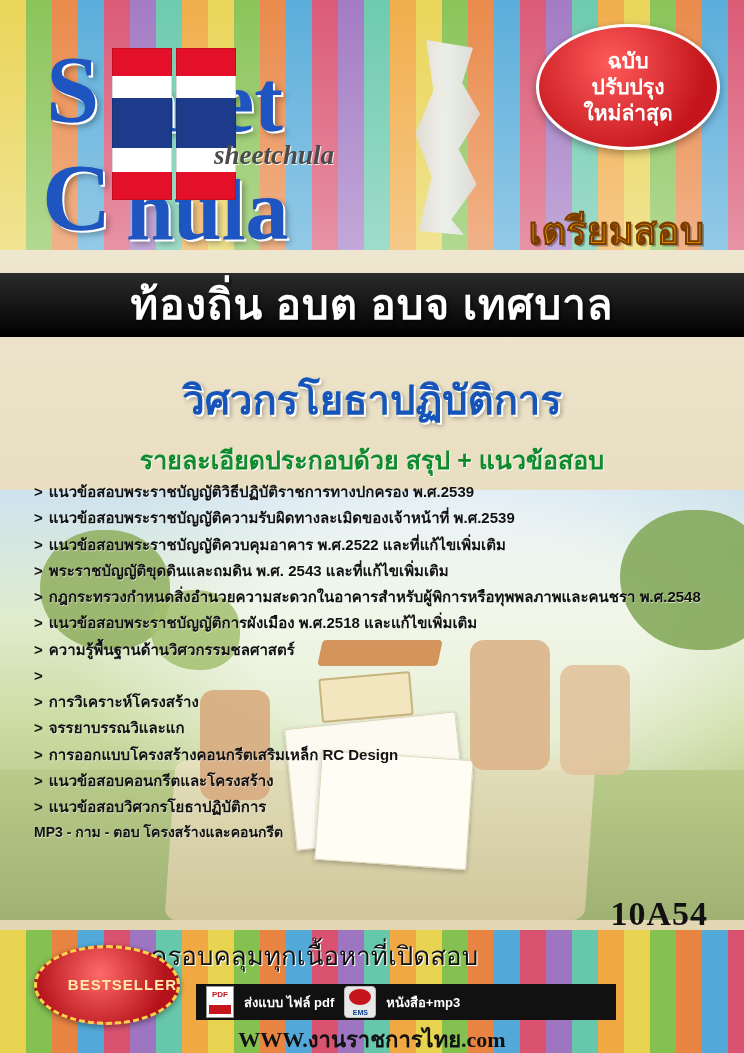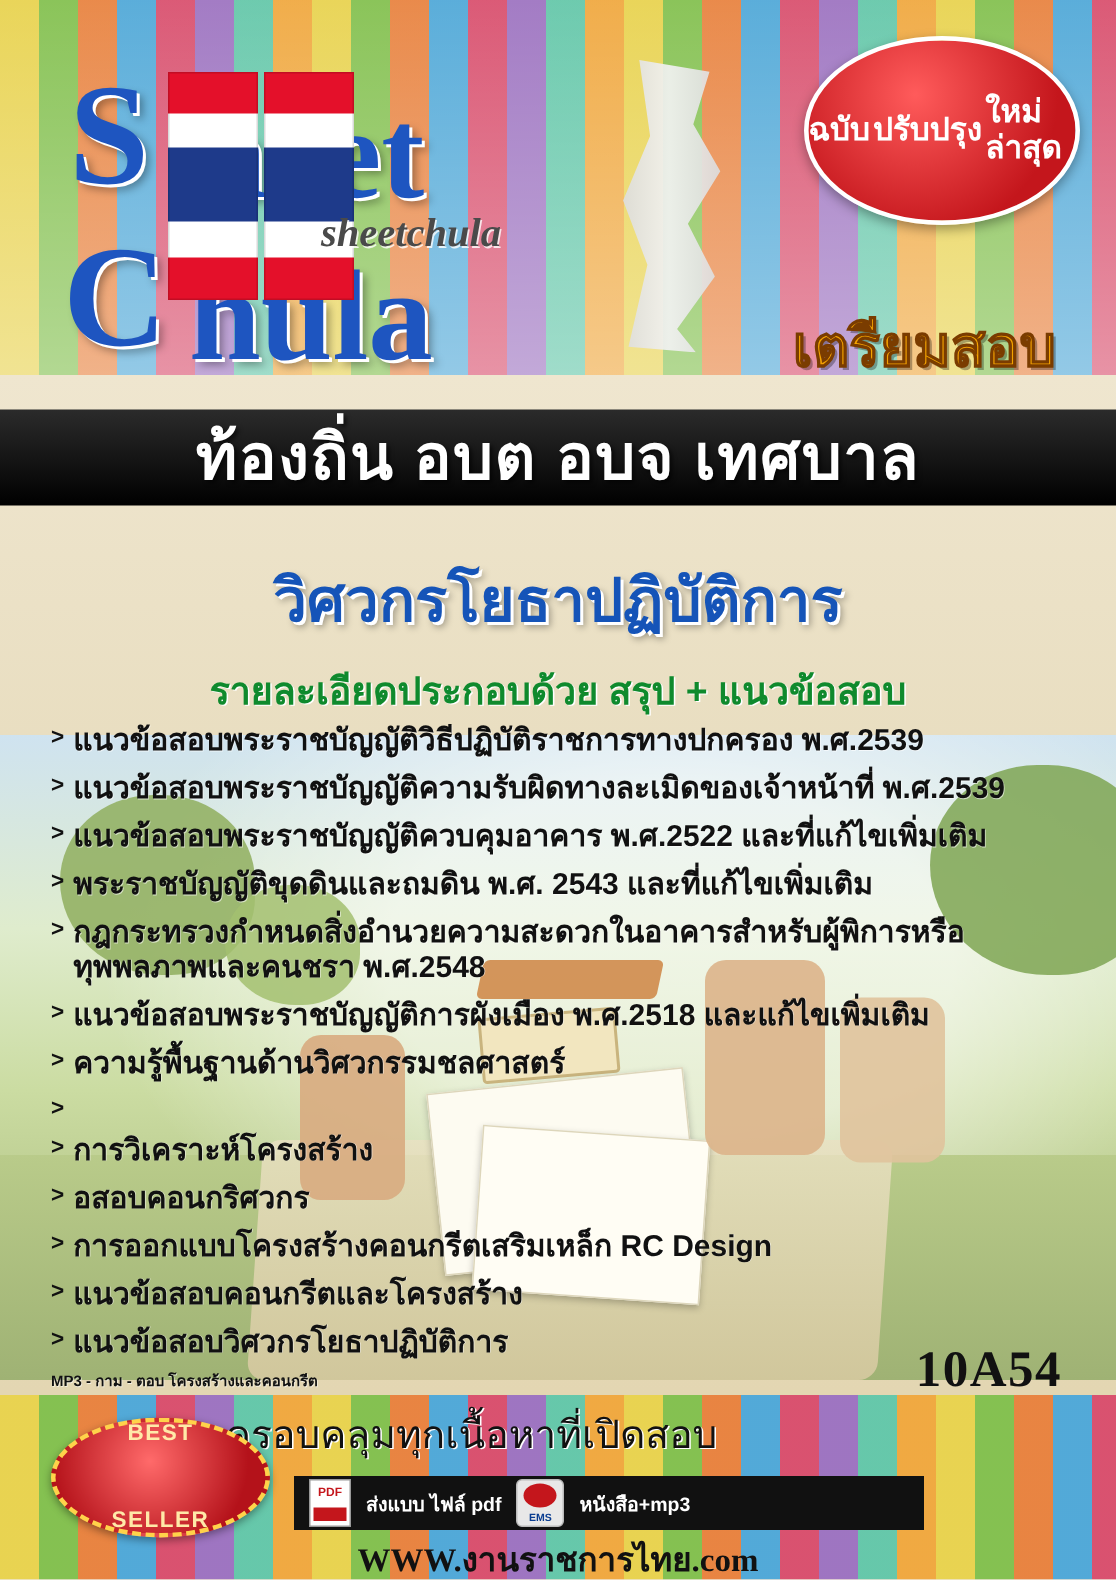--- a/index.html
+++ b/index.html
@@ -61,53 +61,53 @@
     background:linear-gradient(90deg,#d9d9d9,#f2f2f2 40%,#cfcfcf);
     clip-path:polygon(18% 0,70% 4%,58% 22%,78% 38%,54% 56%,74% 74%,46% 92%,60% 100%,10% 98%,24% 70%,6% 48%,26% 26%);
     opacity:.92;}
   .sheetchula{position:absolute;left:214px;top:140px;font-size:27px;color:#4a4a4a;
     font-family:"Liberation Serif", serif;font-style:italic;font-weight:bold;
     text-shadow:1px 1px 0 rgba(255,255,255,.8);}
 
   .badge{position:absolute;right:24px;top:24px;width:178px;height:120px;border-radius:50%;
     background:radial-gradient(circle at 40% 30%,#ff5b5b,#c4161c 70%);
     border:3px solid #fff;box-shadow:0 3px 8px rgba(0,0,0,.35);
-    display:flex;flex-direction:row;align-items:center;justify-content:center;gap:2px;}
+    display:flex;flex-direction:column;align-items:center;justify-content:center;gap:2px;}
   .badge div{color:#fff;font-size:21px;font-weight:bold;line-height:1.15;}
 
   .prepare{position:absolute;right:40px;top:200px;font-size:38px;font-weight:bold;
     color:#f4a300;-webkit-text-stroke:1px #7a3c00;text-shadow:2px 2px 0 rgba(0,0,0,.3);}
 
   
   .title-bar{position:absolute;left:0;top:273px;width:744px;height:64px;
     background:linear-gradient(180deg,#2b2b2b,#000);}
   .title-bar .t{color:#fff;font-size:42px;font-weight:bold;text-align:center;line-height:64px;
     letter-spacing:1px;text-shadow:2px 2px 3px rgba(0,0,0,.6);}
   .subject{position:absolute;left:0;top:368px;width:744px;text-align:center;
     font-size:40px;font-weight:bold;color:#1554b8;
     text-shadow:2px 2px 0 #fff, 3px 3px 5px rgba(0,0,0,.35);}
   .detail{position:absolute;left:0;top:440px;width:744px;text-align:center;
     font-size:25px;font-weight:bold;color:#0f8a2d;text-shadow:1px 1px 0 #fff;}
 
   
   .topics{position:absolute;left:34px;top:483px;width:690px;}
   .topic{display:flex;align-items:flex-start;gap:6px;margin-bottom:9px;}
   .topic .gt{color:#111;font-weight:bold;font-size:15px;line-height:1.15;}
-  .topic .tx{color:#111;font-weight:bold;font-size:20px;line-height:1.15;
+  .topic .tx{color:#111;font-weight:bold;font-size:15px;line-height:1.15;
     text-shadow:.5px .5px 0 rgba(255,255,255,.6);}
-  .topic.small .tx{font-size:10px;}
+  .topic.small .tx{font-size:14px;}
 
   
   .code{position:absolute;right:36px;top:895px;font-size:34px;font-weight:bold;color:#111;
     font-family:"Liberation Serif", serif;letter-spacing:1px;}
   .cover-all{position:absolute;left:150px;top:935px;width:560px;text-align:left;
     font-size:26px;font-weight:normal;color:#111;text-shadow:1px 1px 0 #fff;}
   .seal{position:absolute;left:34px;top:945px;width:140px;height:74px;border-radius:50%;
     background:radial-gradient(circle at 45% 35%,#ff6a6a,#b4121a 72%);
-    border:3px dashed #ffd24a;display:flex;flex-direction:column;align-items:center;justify-content:space-between;
+    border:3px dashed #ffd24a;display:flex;align-items:center;justify-content:flex-end;
     box-shadow:0 2px 6px rgba(0,0,0,.4);}
   .seal span{color:#ffe9a8;font-weight:bold;font-size:15px;line-height:1.1;letter-spacing:1px;}
   .blackbar{position:absolute;left:196px;top:984px;width:420px;height:36px;background:#111;
     display:flex;align-items:center;gap:10px;padding:0 10px;box-sizing:border-box;}
   .pdf-ico{width:26px;height:30px;background:#fff;border:1px solid #999;position:relative;flex:none;}
   .pdf-ico:after{content:"PDF";position:absolute;left:0;right:0;top:3px;text-align:center;
     font-size:8px;font-weight:bold;color:#c4161c;}
   .pdf-ico:before{content:"";position:absolute;left:2px;right:2px;bottom:3px;height:9px;background:#c4161c;}
   .bb-text{color:#fff;font-size:13px;font-weight:bold;}
   .ems-ico{width:30px;height:30px;border-radius:4px;background:#e8e8e8;position:relative;flex:none;
@@ -197,21 +197,21 @@
       </div>
     <div class="topic">
         <span class="gt">&gt;</span>
       </div>
     <div class="topic">
         <span class="gt">&gt;</span>
         <span class="tx">การวิเคราะห์โครงสร้าง</span>
       </div>
     <div class="topic">
         <span class="gt">&gt;</span>
-        <span class="tx">อสอบคอนกริศวกร</span>
+        <span class="tx">จรรยาบรรณวิและแก</span>
       </div>
     <div class="topic">
         <span class="gt">&gt;</span>
         <span class="tx">การออกแบบโครงสร้างคอนกรีตเสริมเหล็ก RC Design</span>
       </div>
     <div class="topic">
         <span class="gt">&gt;</span>
         <span class="tx">แนวข้อสอบคอนกรีตและโครงสร้าง</span>
       </div>
     <div class="topic">

